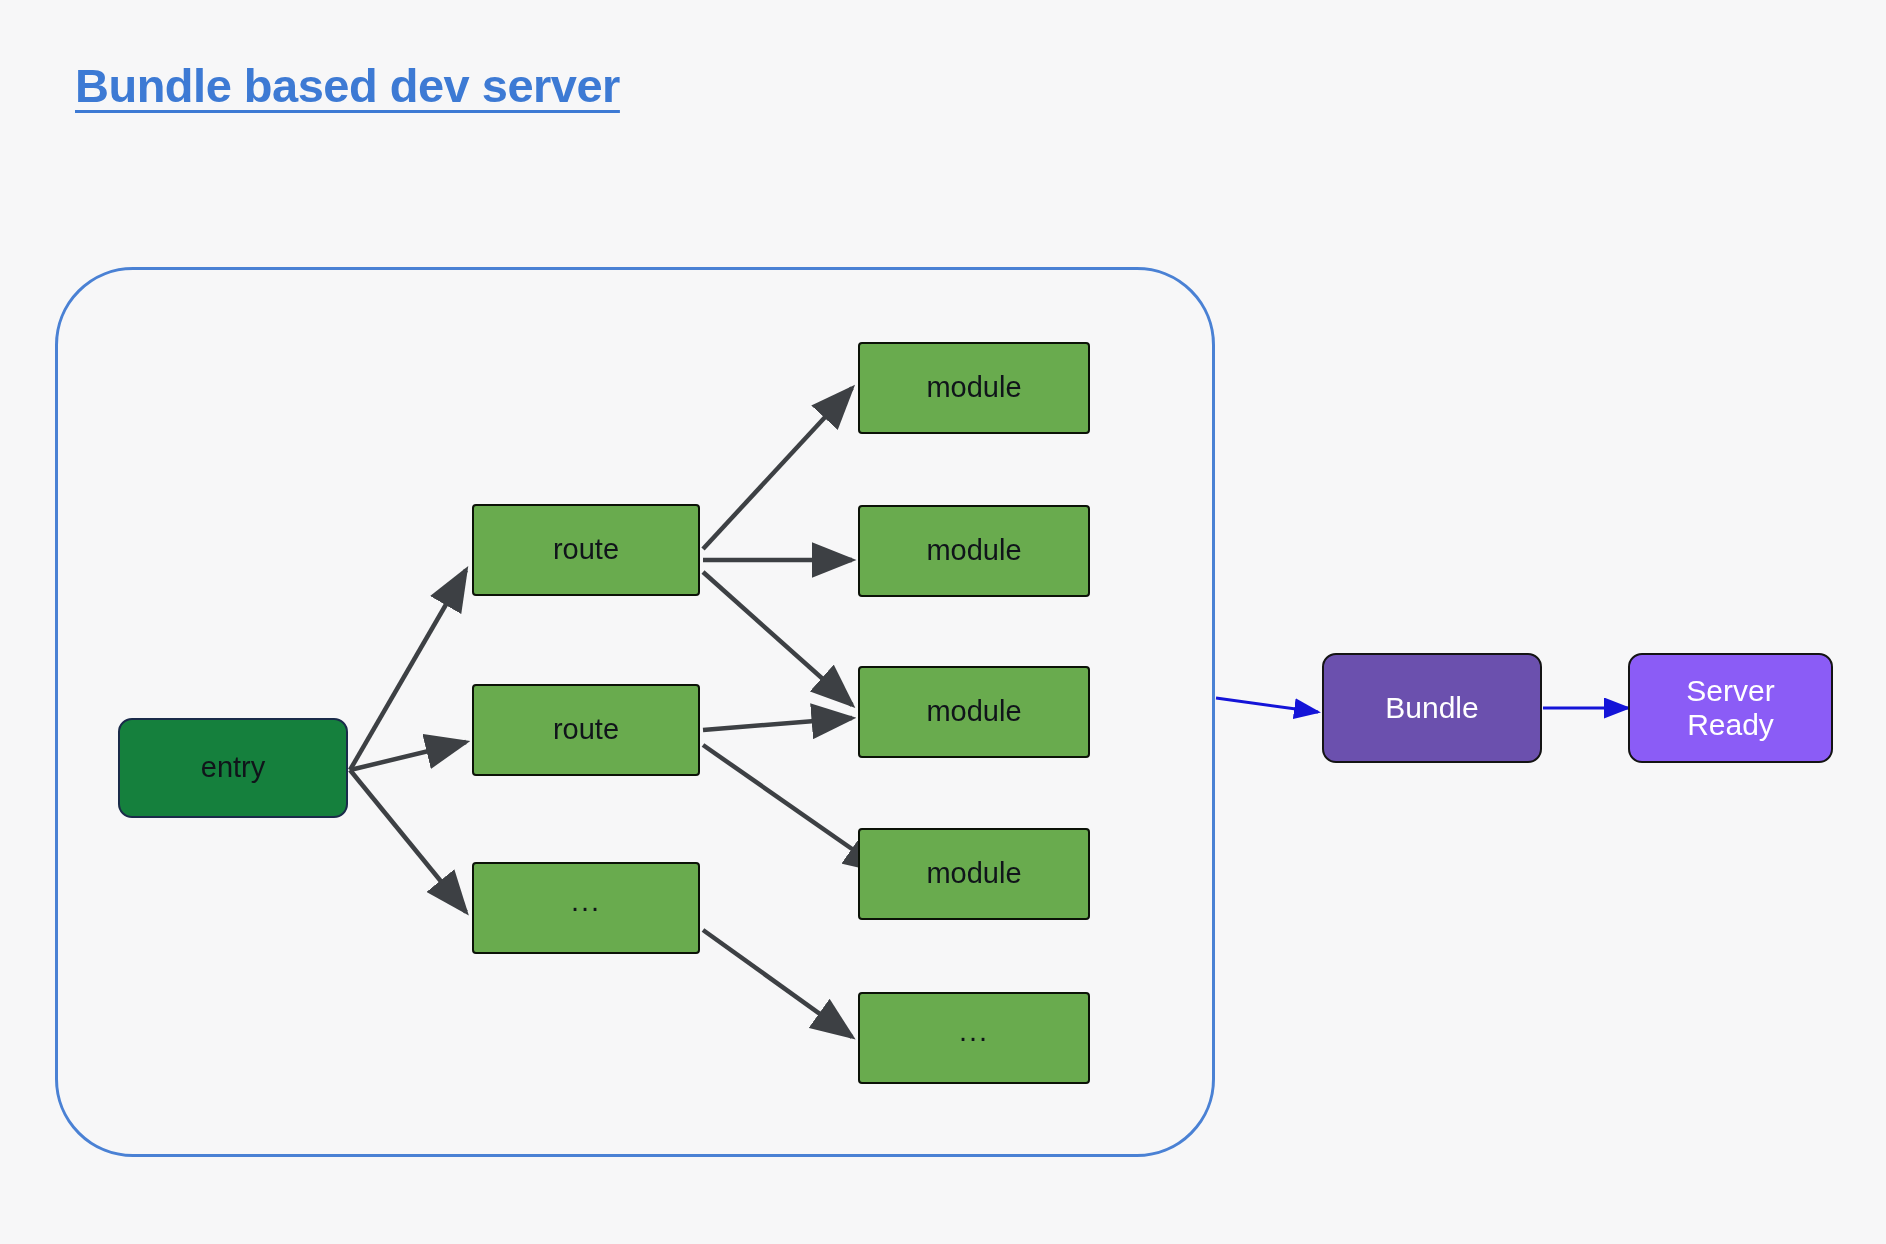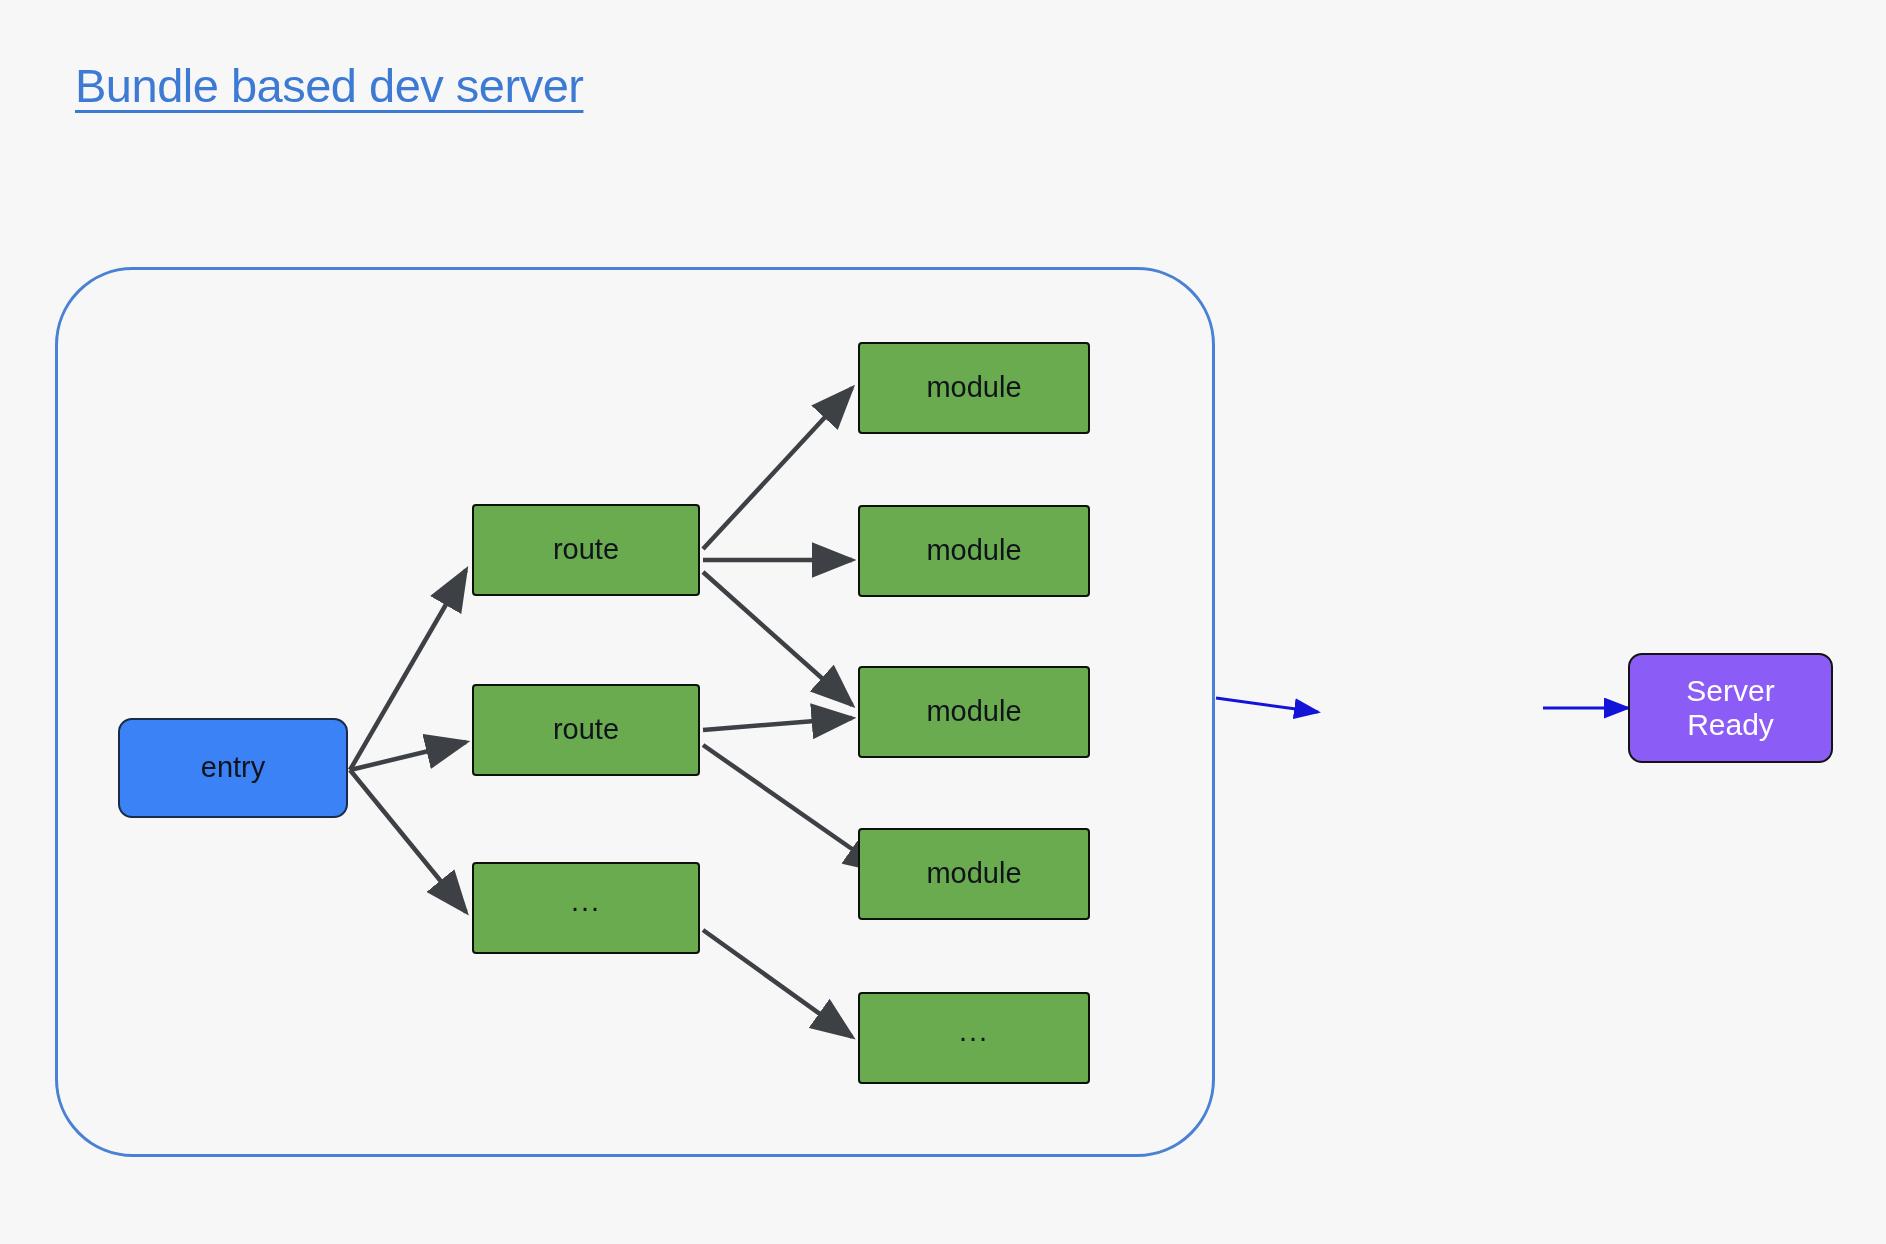--- a/index.html
+++ b/index.html
@@ -23,21 +23,21 @@
     width: 1886px;
     height: 1244px;
   }
 
   
   .title {
     position: absolute;
     left: 75px;
     top: 58px;
     font-size: 47px;
-    font-weight: normal;
+    font-weight: bold;
     color: #3d7ad4;
     letter-spacing: -0.5px;
     white-space: nowrap;
     text-decoration: underline;
     text-decoration-thickness: 3px;
     text-underline-offset: 8px;
   }
 
   
   .group-box {
@@ -62,21 +62,21 @@
     justify-content: center;
     text-align: center;
     line-height: 1.15;
     border: 2px solid #0d1117;
     font-size: 29px;
     color: #10141a;
     z-index: 5;
   }
 
   .node.entry {
-    background: #3b82f6;
+    background: #15803d;
     border-color: #1a2b4a;
     border-radius: 14px;
   }
 
   .node.green {
     background: #69ab4e;
     border-color: #0b1207;
   }
 
   .node.bundle {
@@ -187,19 +187,22 @@
   </div>
 
   <div class="node green" style="left:858px; top:828px; width:232px; height:92px;">
     <span>module</span>
   </div>
 
   <div class="node green" style="left:858px; top:992px; width:232px; height:92px;">
     <span class="dots">...</span>
   </div>
 
+  <div class="node bundle" style="left:1322px; top:653px; width:220px; height:110px;">
+    <span>Bundle</span>
+  </div>
 
   <div class="node server" style="left:1628px; top:653px; width:205px; height:110px; flex-direction:column;">
     <span class="multi">Server</span>
     <span class="multi">Ready</span>
   </div>
 
 </div>
 
 </body></html>

